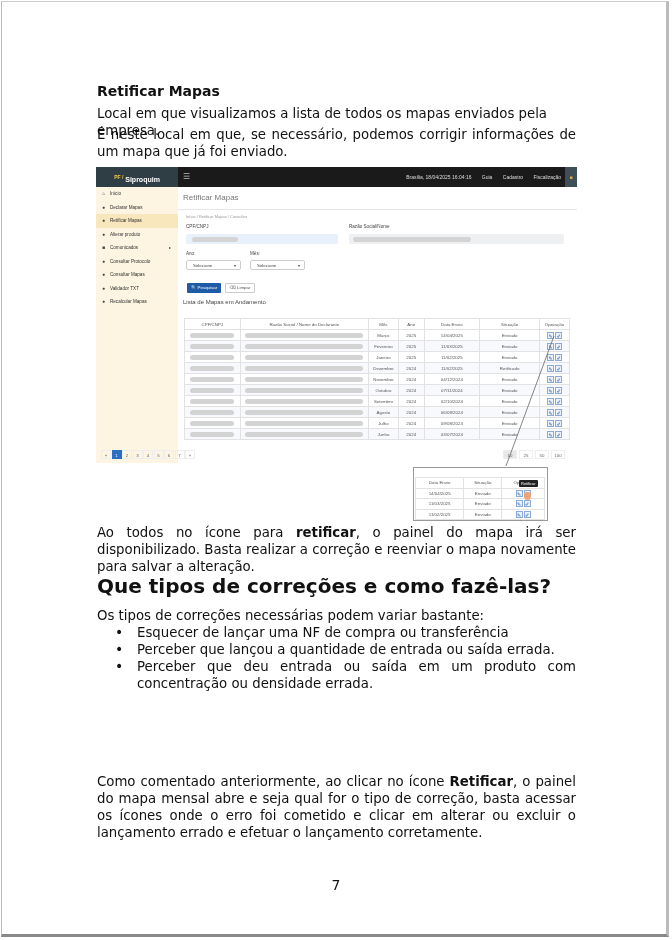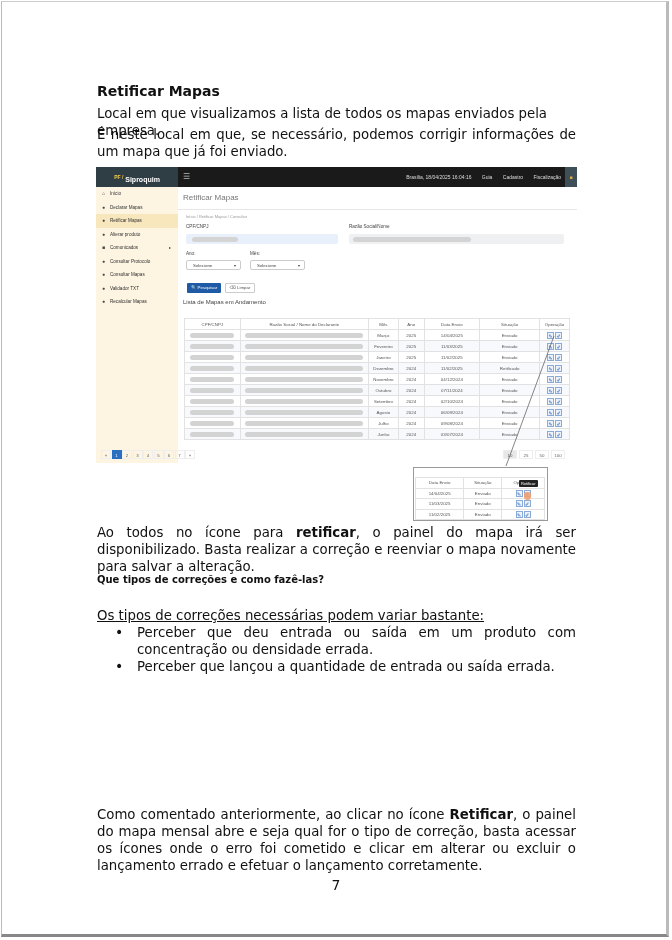--- a/index.html
+++ b/index.html
@@ -3,26 +3,26 @@
 <meta charset="utf-8">
 <style>
   html, body { margin: 0; padding: 0; background: #ffffff; }
   body { width: 672px; height: 940px; position: relative; overflow: hidden; font-family: "DejaVu Sans", sans-serif; color: #111; }
   .page-border { position: absolute; left: 1px; top: 1px; width: 668px; height: 936px; border-left: 1px solid #bbb; border-top: 1px solid #ccc; border-right: 3px solid #bbb; border-bottom: 3px solid #888; box-sizing: border-box; pointer-events: none; }
   .doc { position: absolute; left: 97px; width: 479px; font-size: 13.3px; line-height: 17px; }
   .h-title { position: absolute; left: 97px; top: 83px; font-weight: bold; font-size: 14px; }
   .p1 { top: 105px; }
   .p2 { top: 126px; text-align: justify; }
   .p3 { top: 524px; text-align: justify; }
-  .h2 { position: absolute; left: 97px; top: 574px; font-weight: bold; font-size: 10px; }
-  .p4 { top: 607px; text-decoration: underline; }
+  .h2 { position: absolute; left: 97px; top: 574px; font-weight: bold; font-size: 20px; }
+  .p4 { top: 607px; }
   ul.bullets { position: absolute; left: 97px; top: 624px; width: 479px; margin: 0; padding: 0 0 0 40px; box-sizing: border-box; list-style: none; font-size: 13.3px; line-height: 17px; }
   ul.bullets li { position: relative; text-align: justify; }
   ul.bullets li::before { content: "•"; position: absolute; left: -22px; font-size: 14px; }
-  .p5 { top: 773px; text-align: justify; margin-top: 33px; }
+  .p5 { top: 773px; text-align: justify; }
   .pagenum { position: absolute; left: 0; width: 672px; top: 877px; text-align: center; font-size: 14px; }
   b { font-weight: bold; }
 
   
   .app { position: absolute; left: 96px; top: 167px; width: 481px; height: 296px; font-family: "Liberation Sans", sans-serif; font-size: 5px; color: #444; background: #fff; overflow: hidden; }
   .app-top { position: absolute; left: 0; top: 0; width: 481px; height: 20px; background: #1a1a1a; }
   .brand { position: absolute; left: 0; top: 0; width: 82px; height: 20px; background: #2f3d45; color: #fff; font-size: 7px; font-weight: bold; line-height: 20px; text-align: center; }
   .brand .pf { color: #f2c94c; font-size: 5px; vertical-align: super; }
   .hamb { position: absolute; left: 87px; top: 5px; color: #bbb; font-size: 8px; }
   .top-right { position: absolute; right: 16px; top: 0; line-height: 20px; color: #ddd; font-size: 5px; }
@@ -282,19 +282,20 @@
   <div class="tooltip">Retificar</div>
   <div class="hand"></div>
 </div>
 
 <div class="doc p3"><span>Ao todos no ícone para </span><b>retificar</b><span>, o painel do mapa irá ser disponibilizado. Basta realizar a correção e reenviar o mapa novamente para salvar a alteração.</span></div>
 
 <div class="h2">Que tipos de correções e como fazê-las?</div>
 <div class="doc p4">Os tipos de correções necessárias podem variar bastante:</div>
 
 <ul class="bullets">
+  <li>Esquecer de lançar uma NF de compra ou transferência</li>
+  <li>Perceber que lançou a quantidade de entrada ou saída errada.</li>
   <li>Perceber que deu entrada ou saída em um produto com concentração ou densidade errada.</li>
-  <li>Perceber que lançou a quantidade de entrada ou saída errada.</li>
 </ul>
 
 <div class="doc p5"><span>Como comentado anteriormente, ao clicar no ícone </span><b>Retificar</b><span>, o painel do mapa mensal abre e seja qual for o tipo de correção, basta acessar os ícones onde o erro foi cometido e clicar em alterar ou excluir o lançamento errado e efetuar o lançamento corretamente.</span></div>
 
 <div class="pagenum">7</div>
 
 </body></html>

